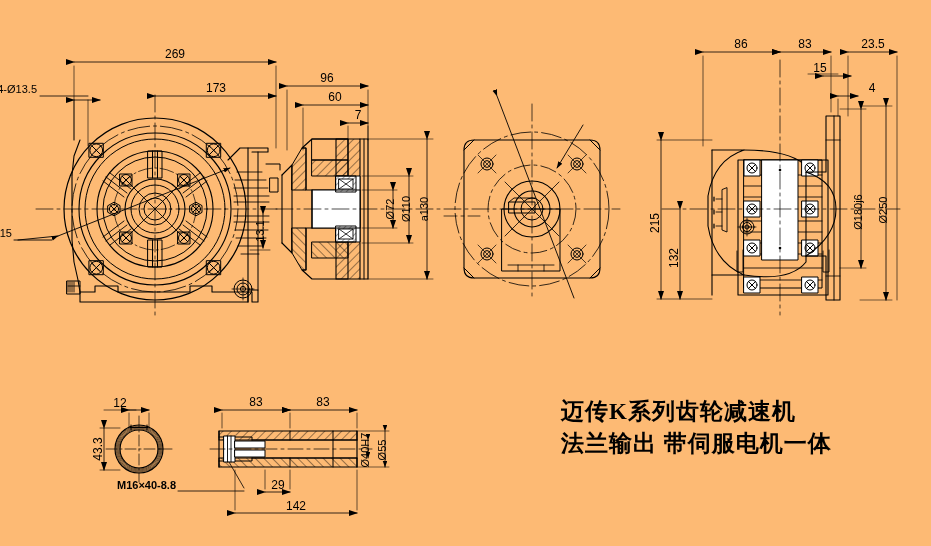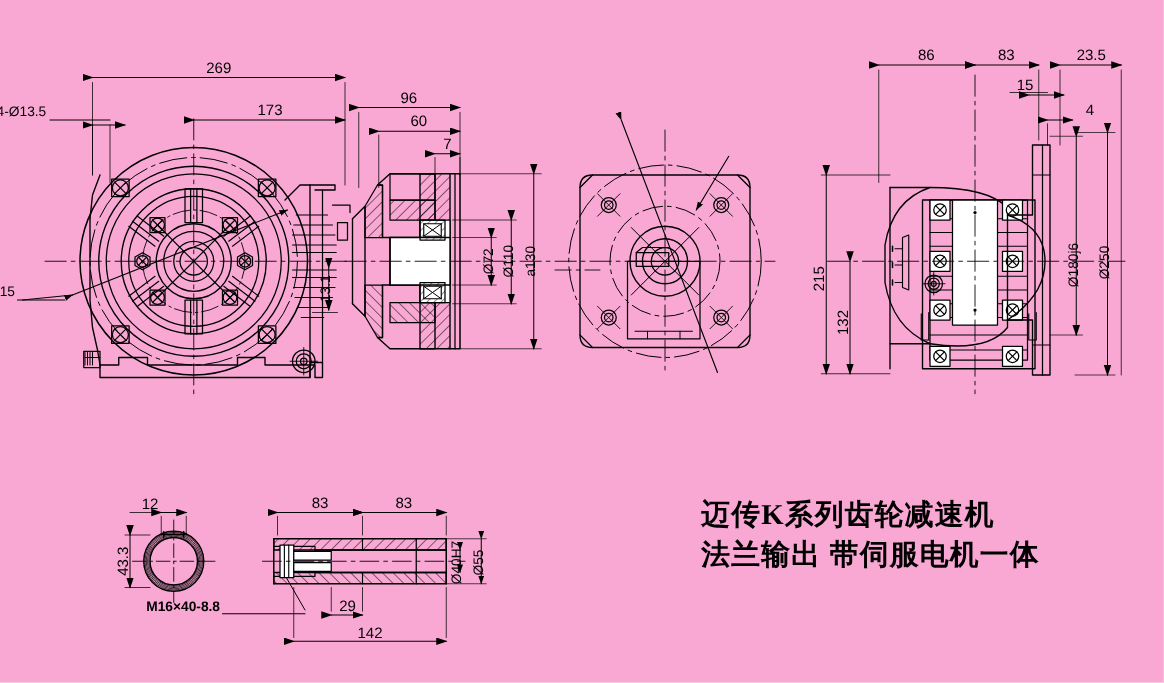--- a/index.html
+++ b/index.html
@@ -1,17 +1,17 @@
 <!DOCTYPE html>
 <html><head>
 <meta charset="utf-8">
 <style>
   html,body{margin:0;padding:0;background:#ffffff;}
   body{width:931px;height:546px;overflow:hidden;font-family:"Liberation Sans",sans-serif;}
-  #sheet{position:relative;width:931px;height:546px;background:#f9a8d4;}
+  #sheet{position:relative;width:931px;height:546px;background:#fdba74;}
   svg#dwg{position:absolute;left:0;top:0;width:931px;height:546px;display:block;}
   .ttl{position:absolute;font-family:"Liberation Serif",serif;font-weight:bold;color:#000;white-space:pre;}
   .ttl1{left:561px;top:396px;font-size:23px;letter-spacing:1px;}
   .ttl2{left:561px;top:428px;font-size:23px;letter-spacing:1px;}
 </style>
 </head>
 <body>
 
 <div id="sheet">
 

